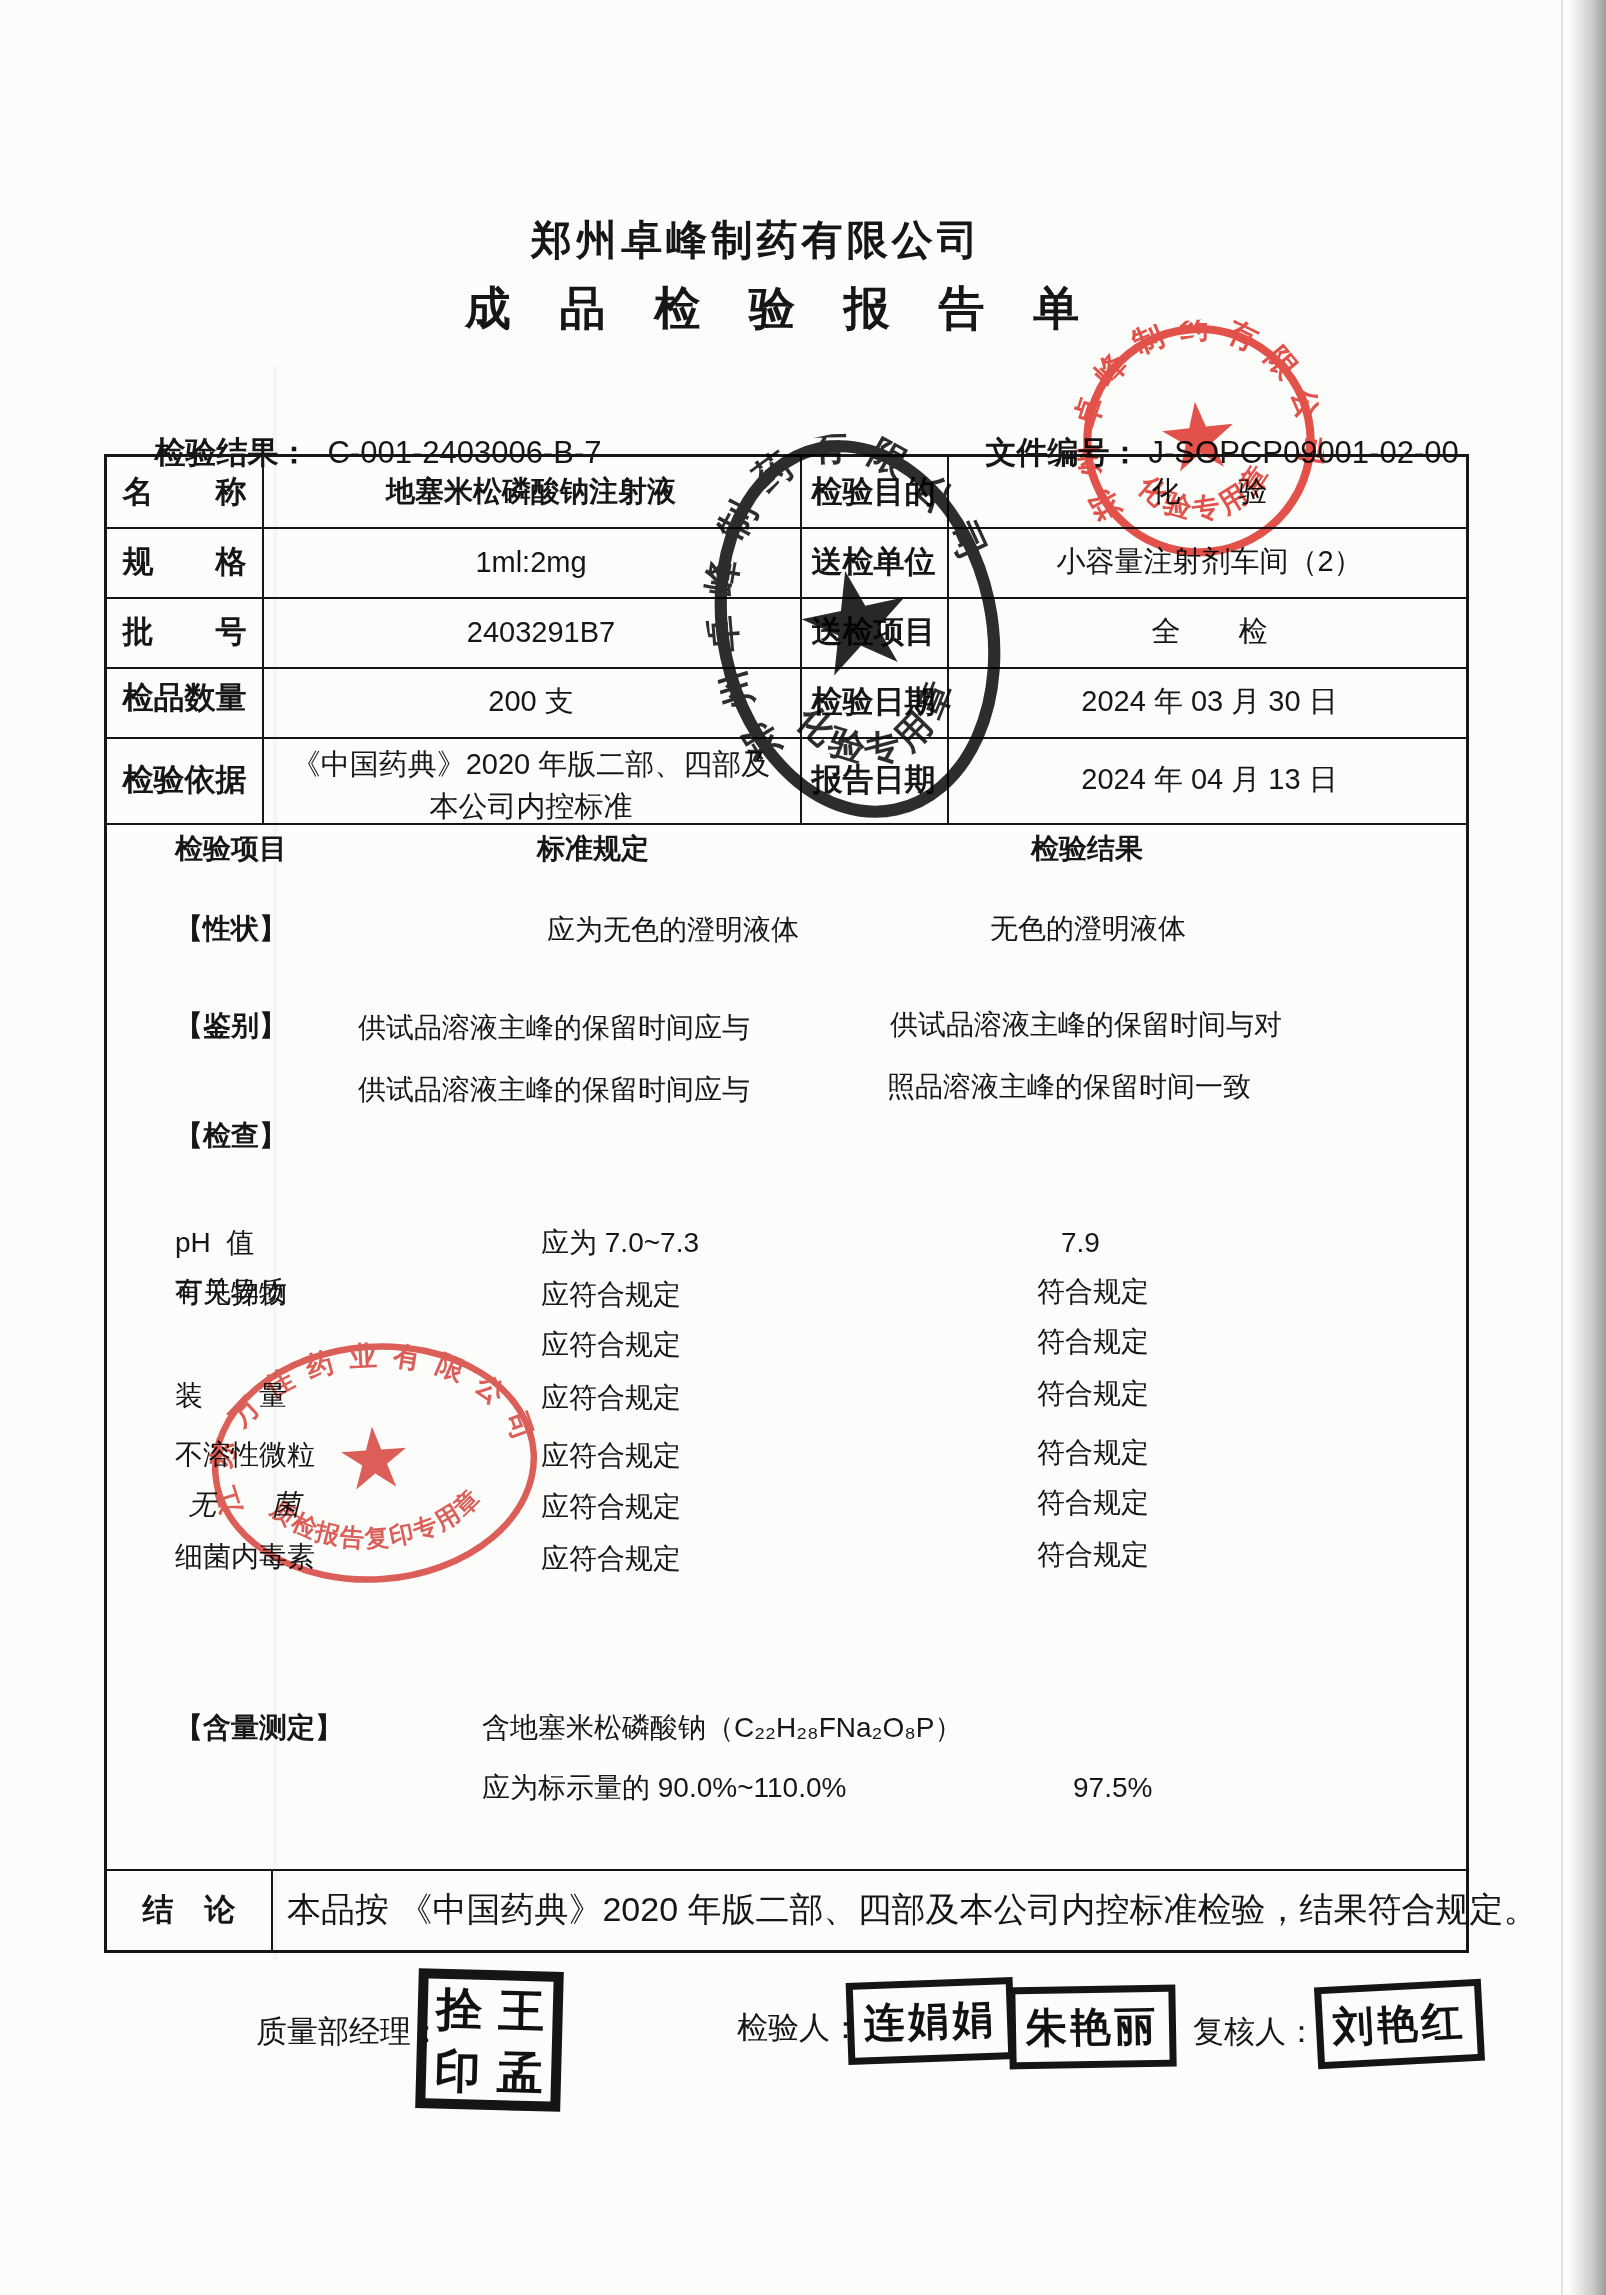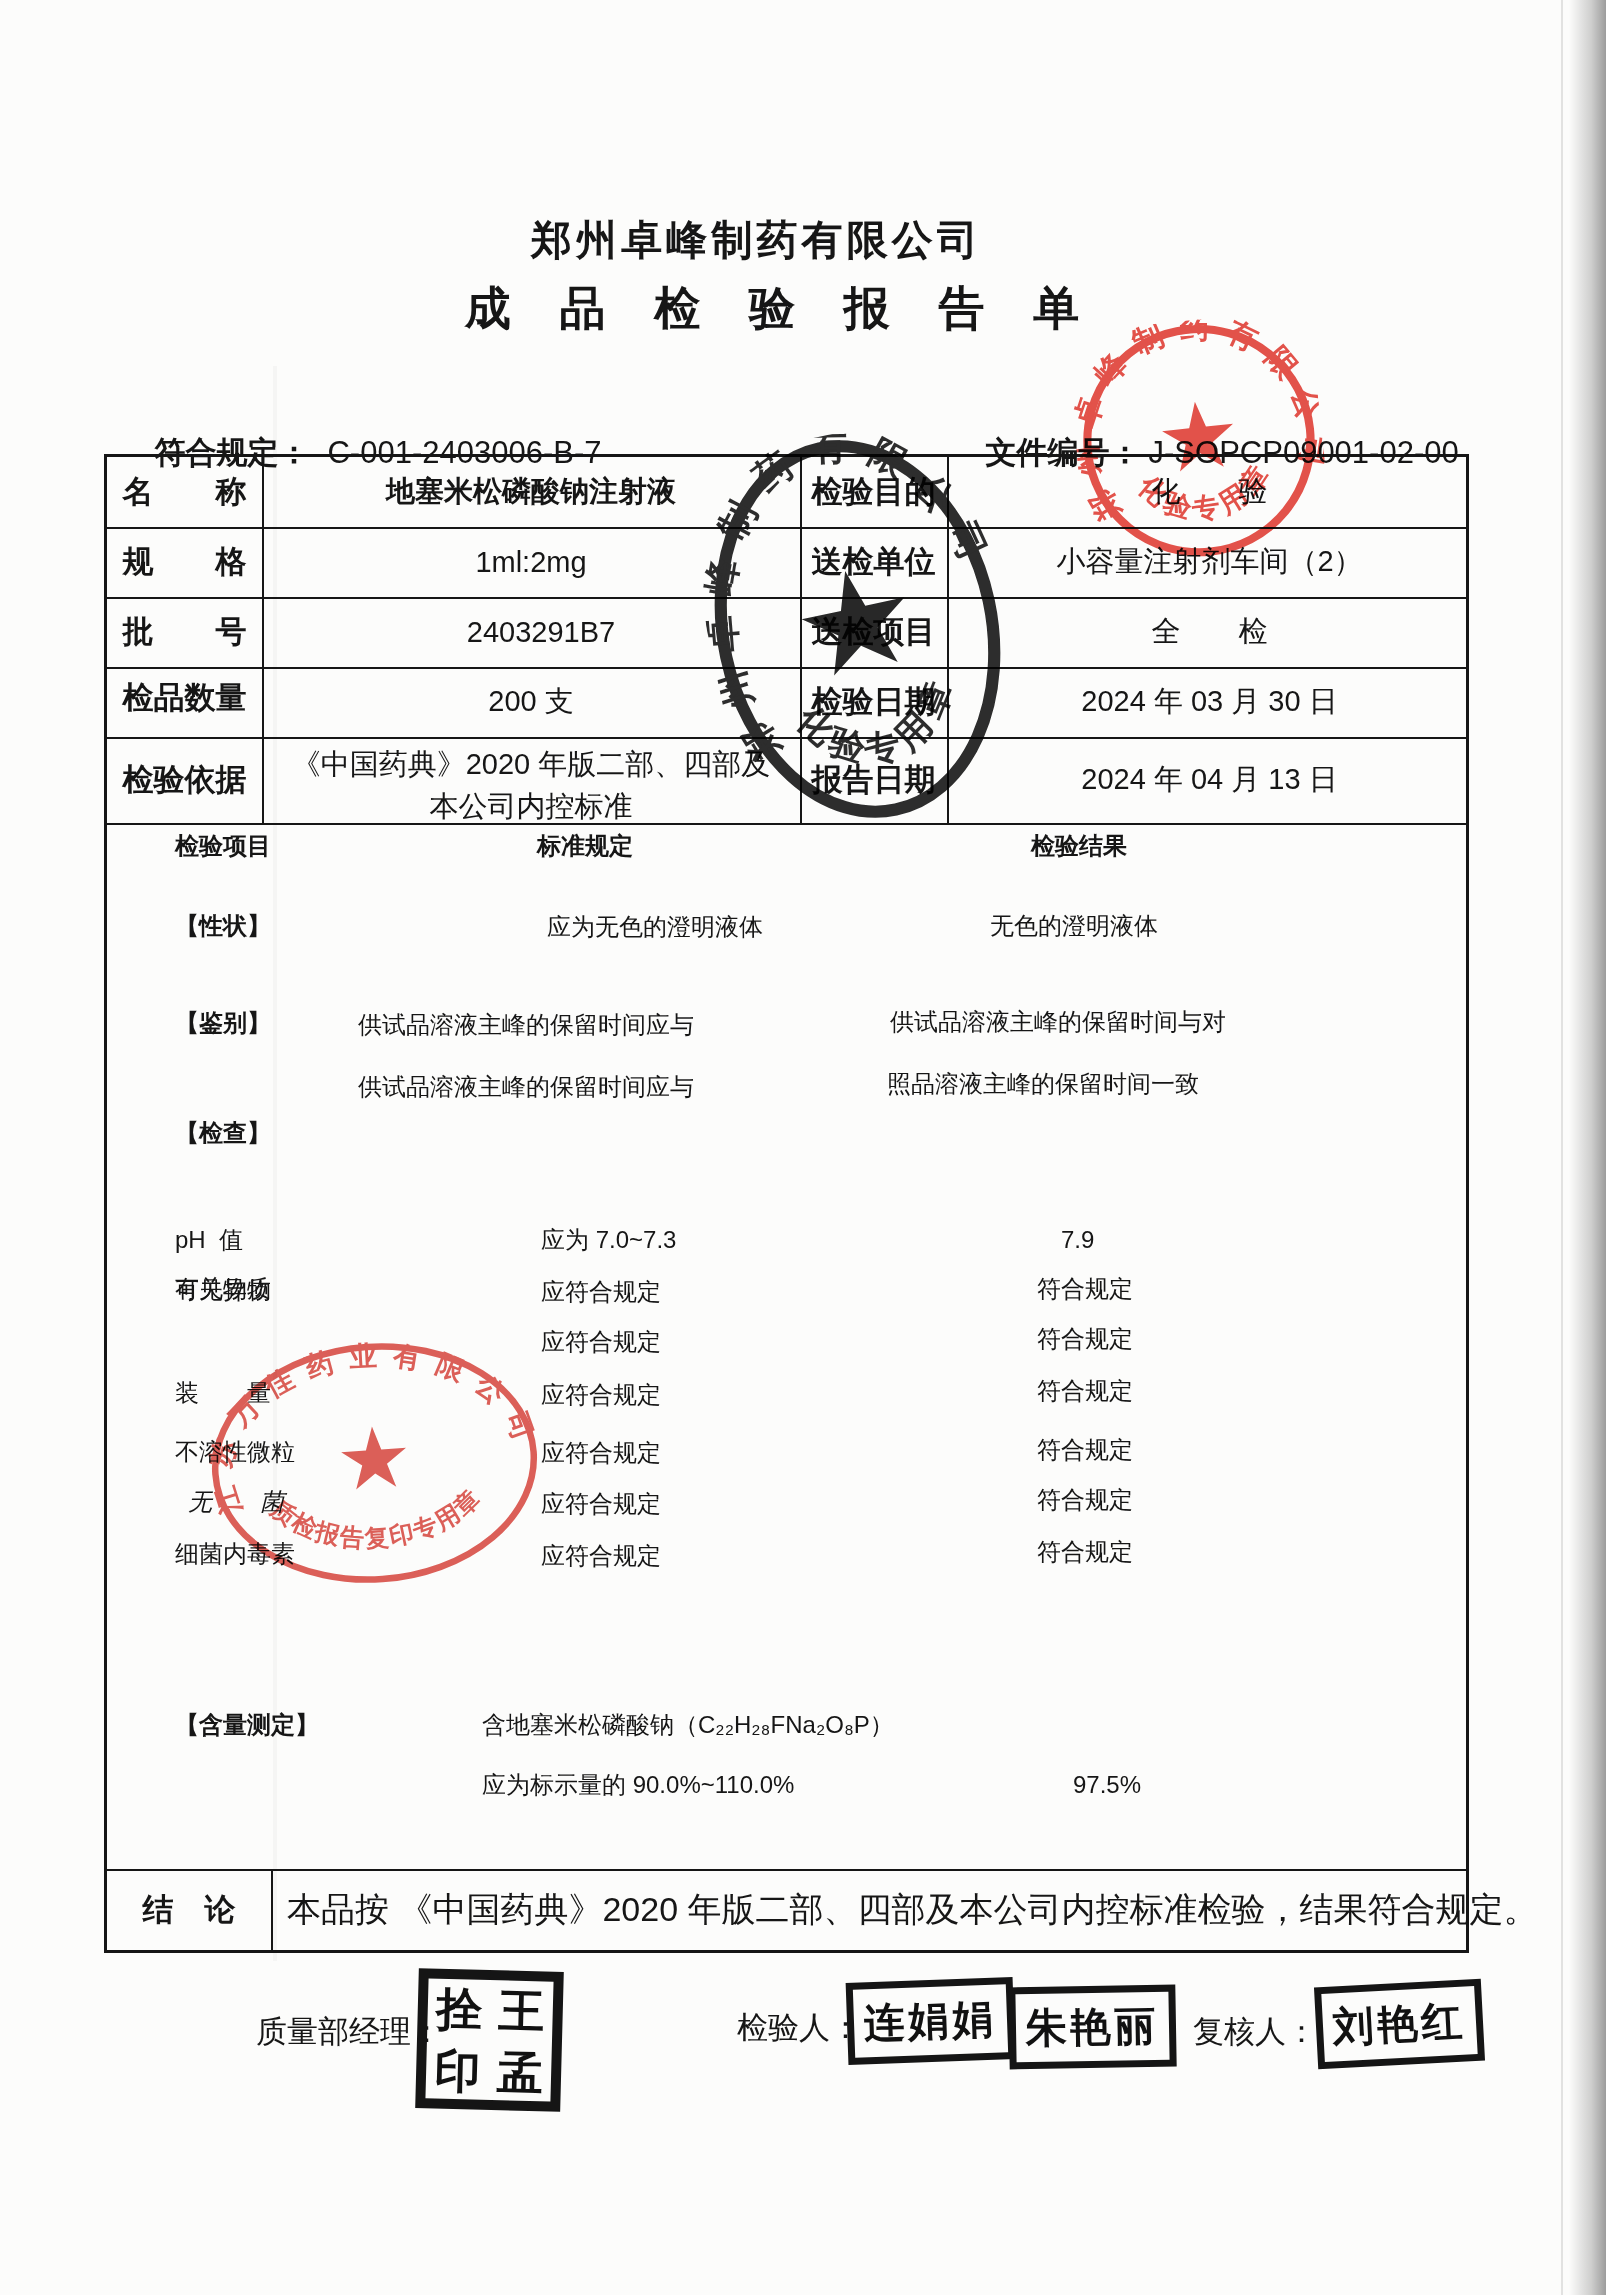--- a/index.html
+++ b/index.html
@@ -1,21 +1,21 @@
 <!DOCTYPE html>
 <html style="font-size:13px"><head>
 <meta charset="utf-8">
 <style>
   html,body{margin:0;padding:0;background:#e8e8e8;}
   .page{
     position:relative;width:1606px;height:2295px;background:#fcfcfb;
     font-family:"Liberation Sans", sans-serif;color:#161616;overflow:hidden;
   }
   .abs{position:absolute;}
-  .txt{position:absolute;white-space:pre;font-size:24px;line-height:1.2;}
+  .txt{position:absolute;white-space:pre;font-size:28px;line-height:1.2;}
   .bold{font-weight:700;}
   
   .company-title{position:absolute;left:423px;top:213px;width:667px;text-align:center;
     font-size:41px;font-weight:700;letter-spacing:4.1px;}
   .doc-title{position:absolute;left:423px;top:278px;width:716px;text-align:center;
     font-size:46px;font-weight:700;letter-spacing:18px;}
   .meta-line{position:absolute;font-size:31px;white-space:pre;}
   .meta-line .val{font-weight:400;margin-left:18px;}
   
   .outer-frame{position:absolute;left:104px;top:454px;width:1365px;height:1499px;
@@ -50,21 +50,21 @@
 <div class="page">
 
   <div class="fold-line abs" style="left:1561px;"></div>
   <div class="streak" style="left:273px;top:366px;width:4.1px;height:1595px;"></div>
   <div class="edge-shadow"></div>
 
   <div class="company-title">郑州卓峰制药有限公司</div>
   <div class="doc-title">成 品 检 验 报 告 单</div>
 
   <div class="meta-line" style="left:120px;top:396px;">
-    <span class="bold">符合规定：</span><span class="val">C-001-2403006-B-7</span>
+    <span class="bold">检验结果：</span><span class="val">C-001-2403006-B-7</span>
   </div>
   <div class="meta-line" style="left:951px;top:396px;">
     <span class="bold">文件编号：</span><span class="val" style="margin-left:8.1px;">J-SOPCP09001-02-00</span>
   </div>
 
   <div class="outer-frame">
 
     <div class="hline" style="top:70px;width:1359px;"></div>
     <div class="hline" style="top:140px;width:1359px;"></div>
     <div class="hline" style="top:210px;width:1359px;"></div>

